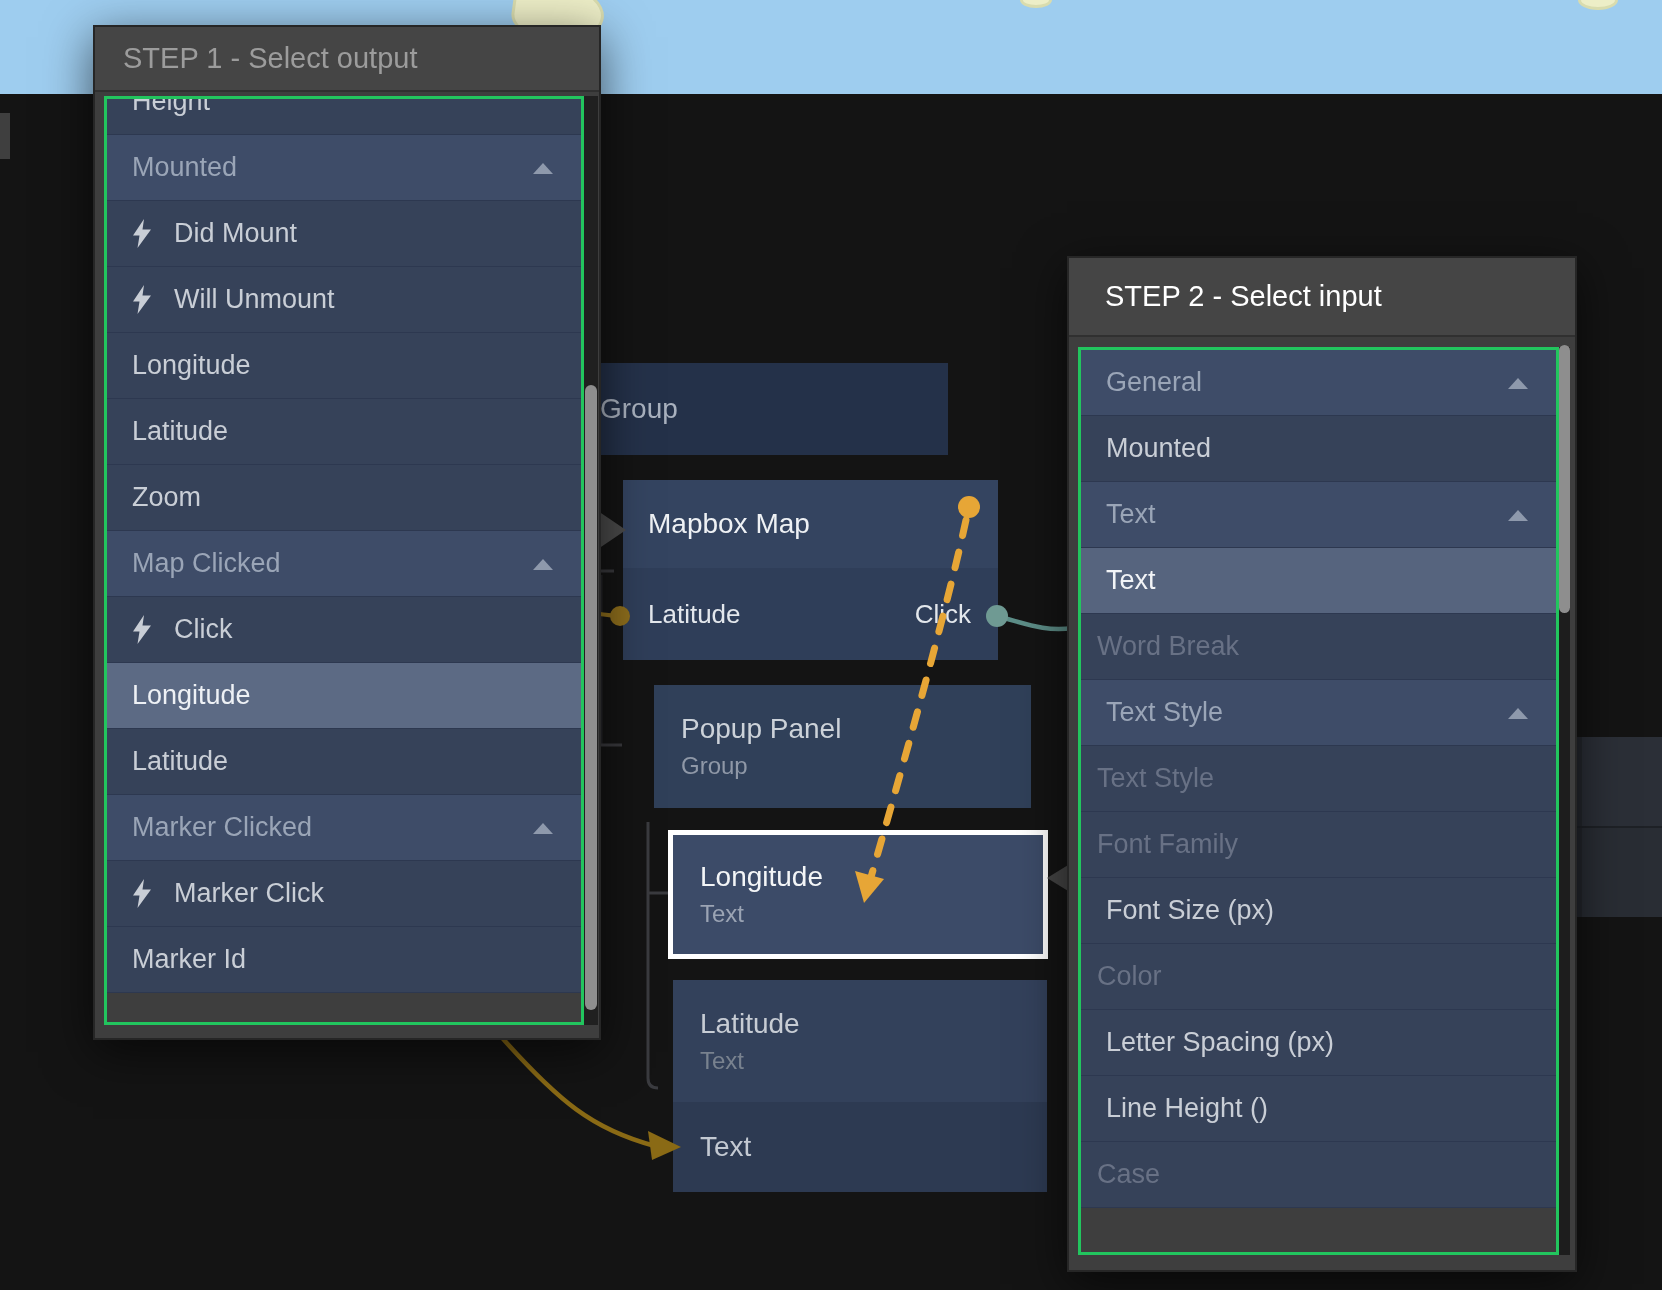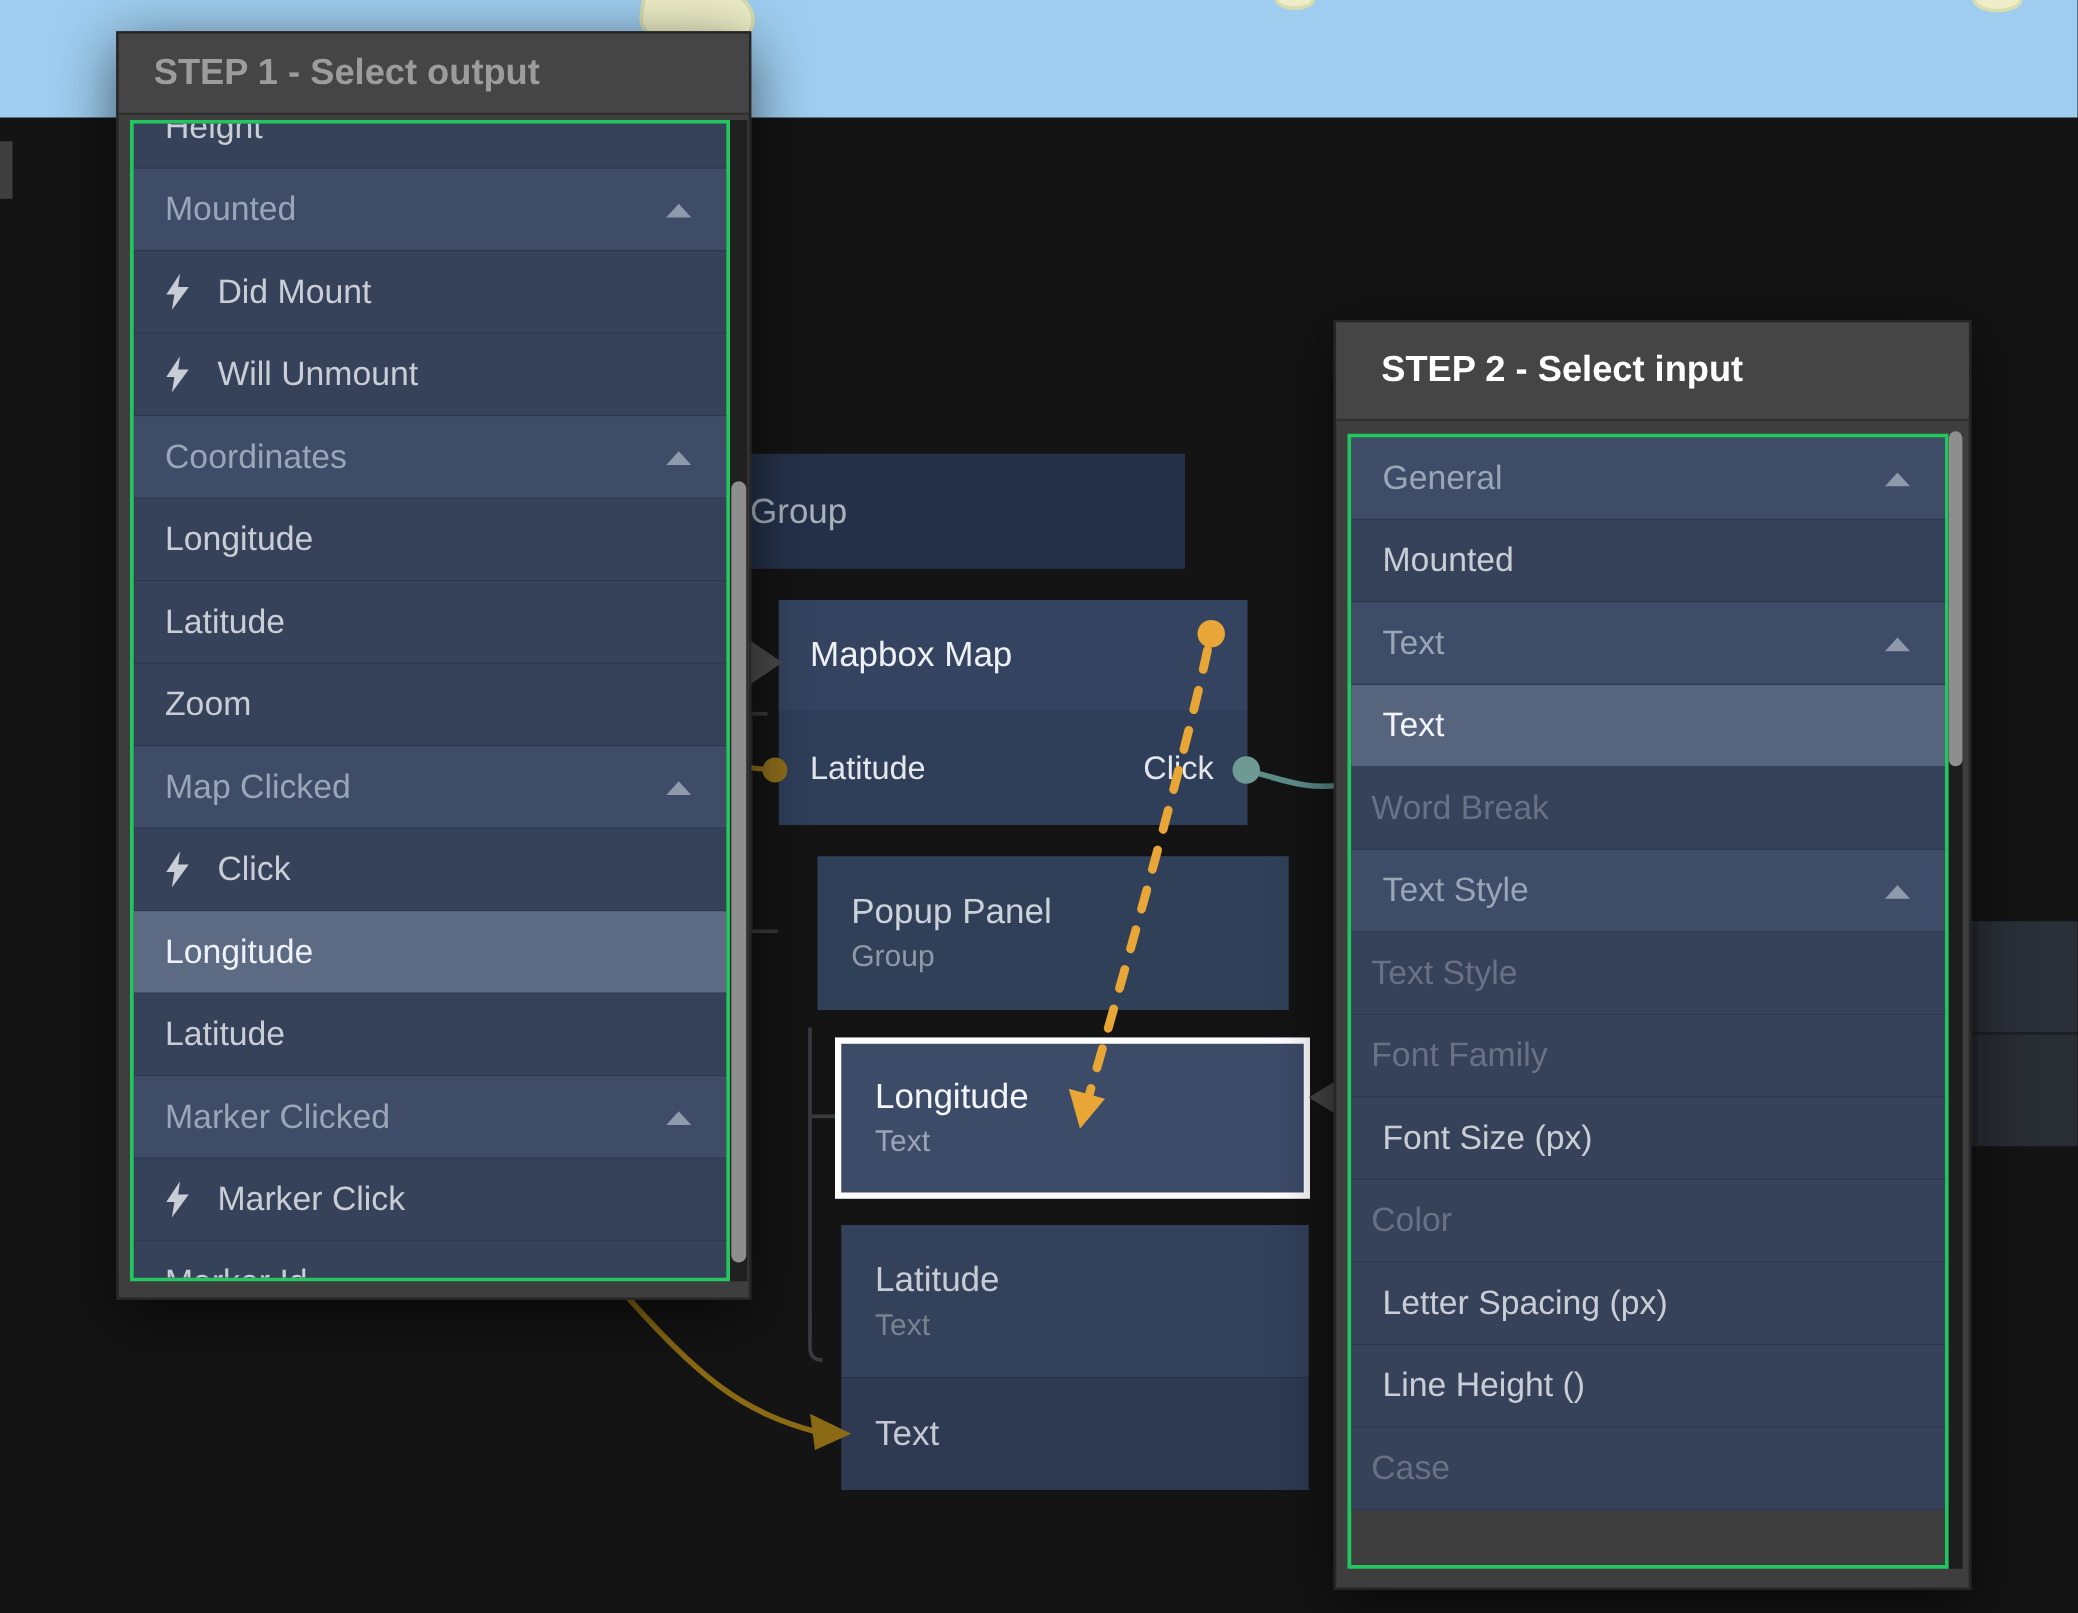--- a/index.html
+++ b/index.html
@@ -55,21 +55,21 @@
   #node-textnode{left:673px;top:1102px;width:374px;height:90px;background:#2d3a52;
     display:flex;align-items:center;padding-left:27px;color:#c3c9d2;font-size:28px;}
 
   
   #wires{position:absolute;left:0;top:0;z-index:3;pointer-events:none;}
 
   
   .panel{position:absolute;background:#3e3e3e;border:2px solid #262626;
     box-shadow:0 12px 45px rgba(0,0,0,.6);z-index:4;}
   .panel-header{display:flex;align-items:center;background:#454545;
-    font-weight:bold;border-bottom:2px solid #303030;}
+    font-weight:normal;border-bottom:2px solid #303030;}
   #step1-panel{left:93px;top:25px;width:508px;height:1015px;}
   #step1-panel .panel-header{height:65px;padding-left:28px;font-size:29px;color:#9c9c9c;}
   #step2-panel{left:1067px;top:256px;width:510px;height:1016px;}
   #step2-panel .panel-header{height:79px;padding-left:36px;font-size:29px;color:#ffffff;}
   .list-wrap{position:absolute;overflow:hidden;border:3px solid #22c55e;}
   #step1-wrap{left:9px;top:69px;width:480px;height:929px;}
   #step1-list{position:relative;top:-30px;}
   #step2-wrap{left:9px;top:89px;width:481px;height:908px;}
   .scroll-track{position:absolute;background:#202020;}
   #step1-track{left:489px;top:69px;width:14px;height:929px;}
@@ -188,24 +188,20 @@
           <span class="lbl">Did Mount</span>
         </div>
         <div class="row event">
           <span class="bolt">
             <svg width="20" height="29" viewBox="0 0 20 29">
               <path d="M12 0 L1 16.5 L7.5 16.5 L5.5 29 L19 10.5 L10.5 10.5 Z" fill="#c9ced6"></path>
             </svg>
           </span>
           <span class="lbl">Will Unmount</span>
         </div>
-        <div class="row category">
-          <span class="lbl">Coordinates</span>
-          <span class="arrow-up"></span>
-        </div>
         <div class="row item">
           <span class="lbl">Longitude</span>
         </div>
         <div class="row item">
           <span class="lbl">Latitude</span>
         </div>
         <div class="row item">
           <span class="lbl">Zoom</span>
         </div>
         <div class="row category">

